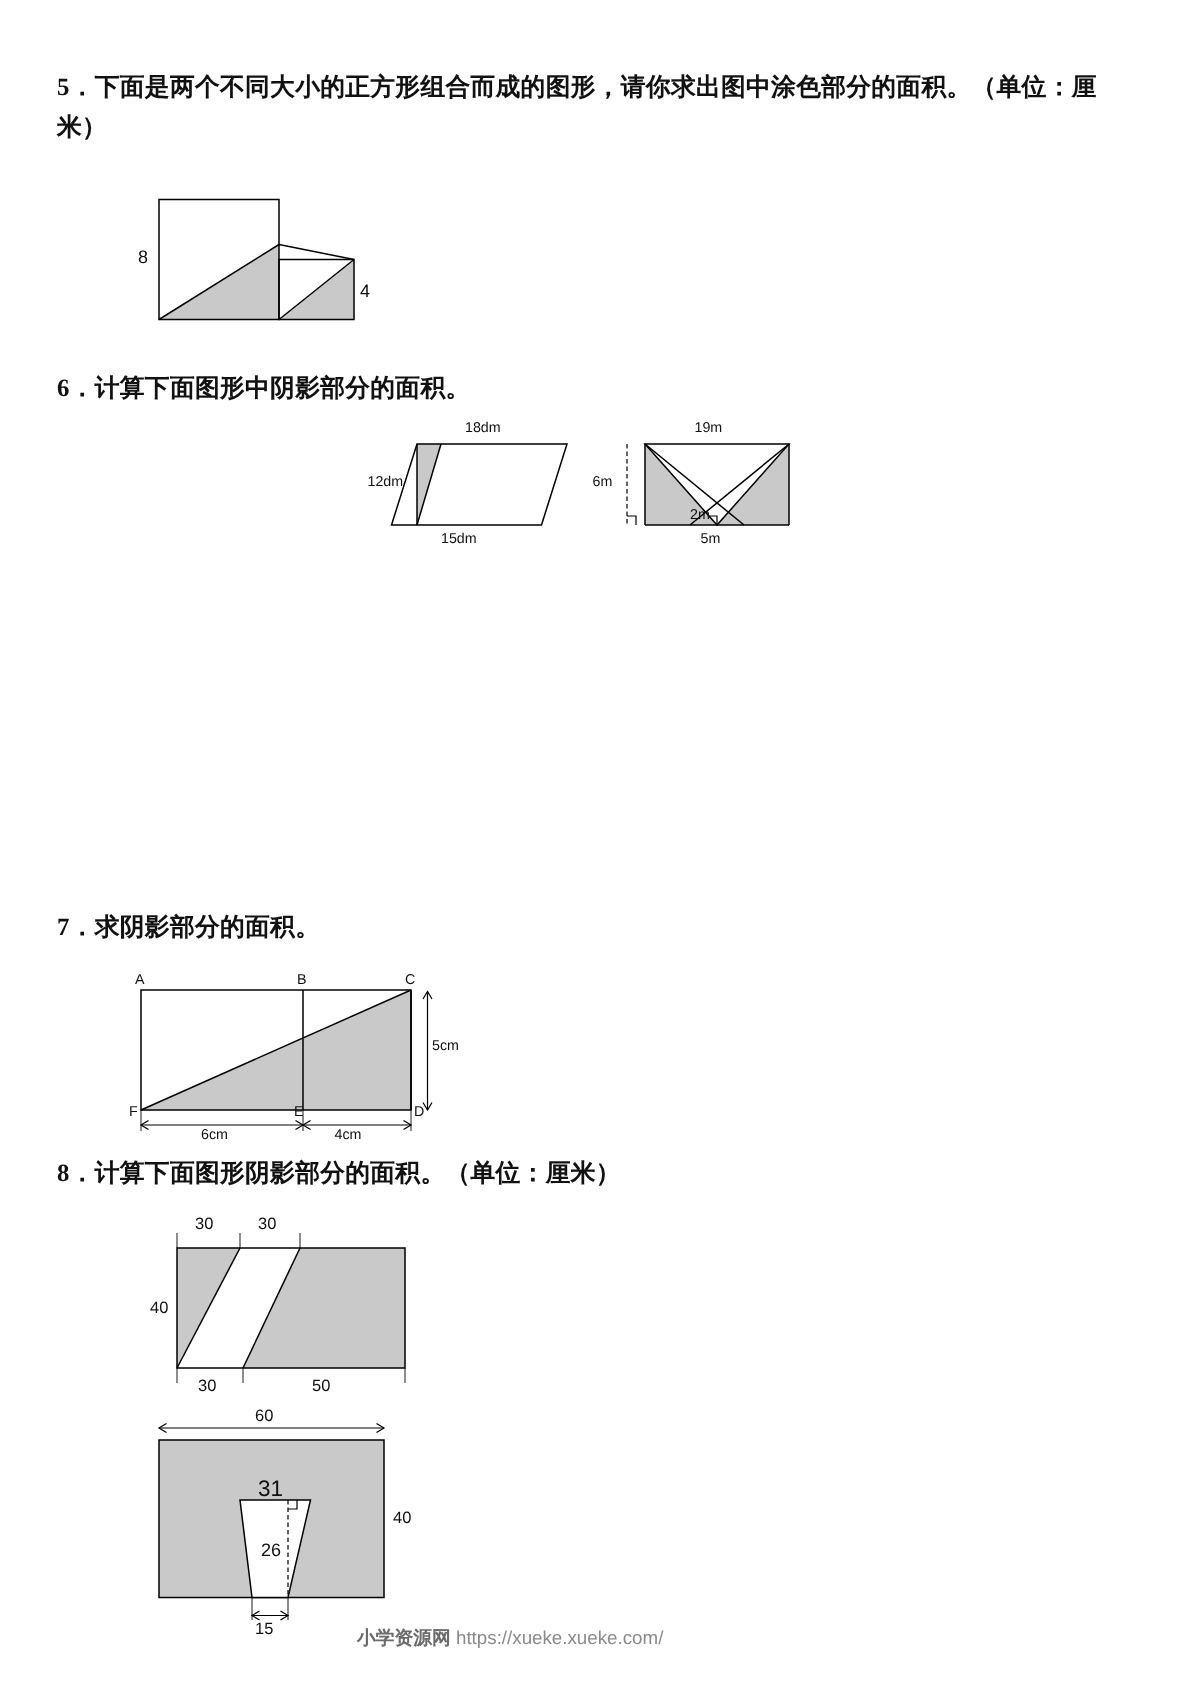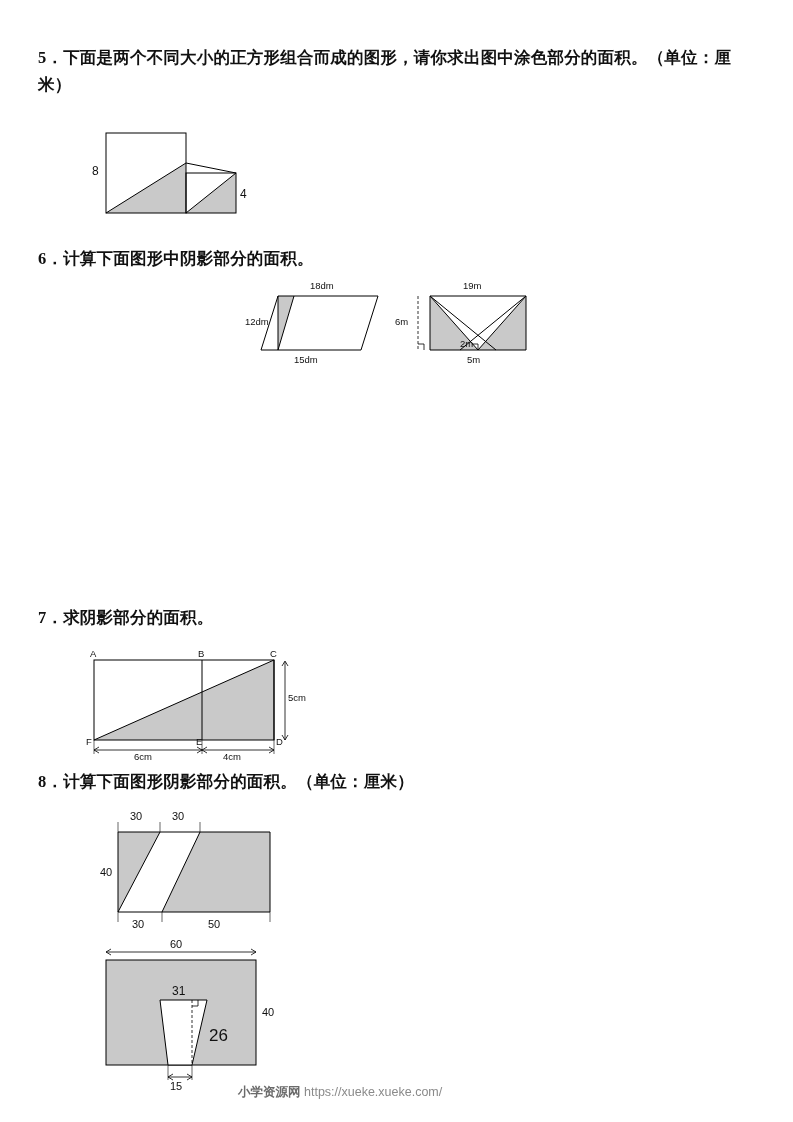--- a/index.html
+++ b/index.html
@@ -219,22 +219,22 @@
       <path d="M11,7 L6,10 L11,13" fill="none" stroke="#000" stroke-width="0.8"></path>
       <path d="M151,7 L156,10 L151,13" fill="none" stroke="#000" stroke-width="0.8"></path>
 
       <line x1="68" y1="135" x2="92" y2="135" stroke="#000" stroke-width="0.8"></line>
       <path d="M73,132 L68,135 L73,138" fill="none" stroke="#000" stroke-width="0.8"></path>
       <path d="M87,132 L92,135 L87,138" fill="none" stroke="#000" stroke-width="0.8"></path>
       <line x1="68" y1="123" x2="68" y2="138" stroke="#000" stroke-width="0.6"></line>
       <line x1="92" y1="123" x2="92" y2="138" stroke="#000" stroke-width="0.6"></line>
     </svg>
     <span class="lbl" style="left:70px; top:-4px; font-size:11px;">60</span>
-    <span class="lbl" style="left:72px; top:42px; font-size:12px;">31</span>
-    <span class="lbl" style="left:74px; top:84px; font-size:17px;margin-left:35px;">26</span>
+    <span class="lbl" style="left:72px; top:42px; font-size:15px;">31</span>
+    <span class="lbl" style="left:74px; top:84px; font-size:12px;">26</span>
     <span class="lbl" style="left:162px; top:64px; font-size:11px;">40</span>
     <span class="lbl" style="left:70px; top:138px; font-size:11px;">15</span>
   </div>
 
   <div class="watermark" style="left:238px; top:1084px;">
     <span class="wm-logo">小学资源网</span>
     <span>https://xueke.xueke.com/</span>
   </div>
 
 </div>

